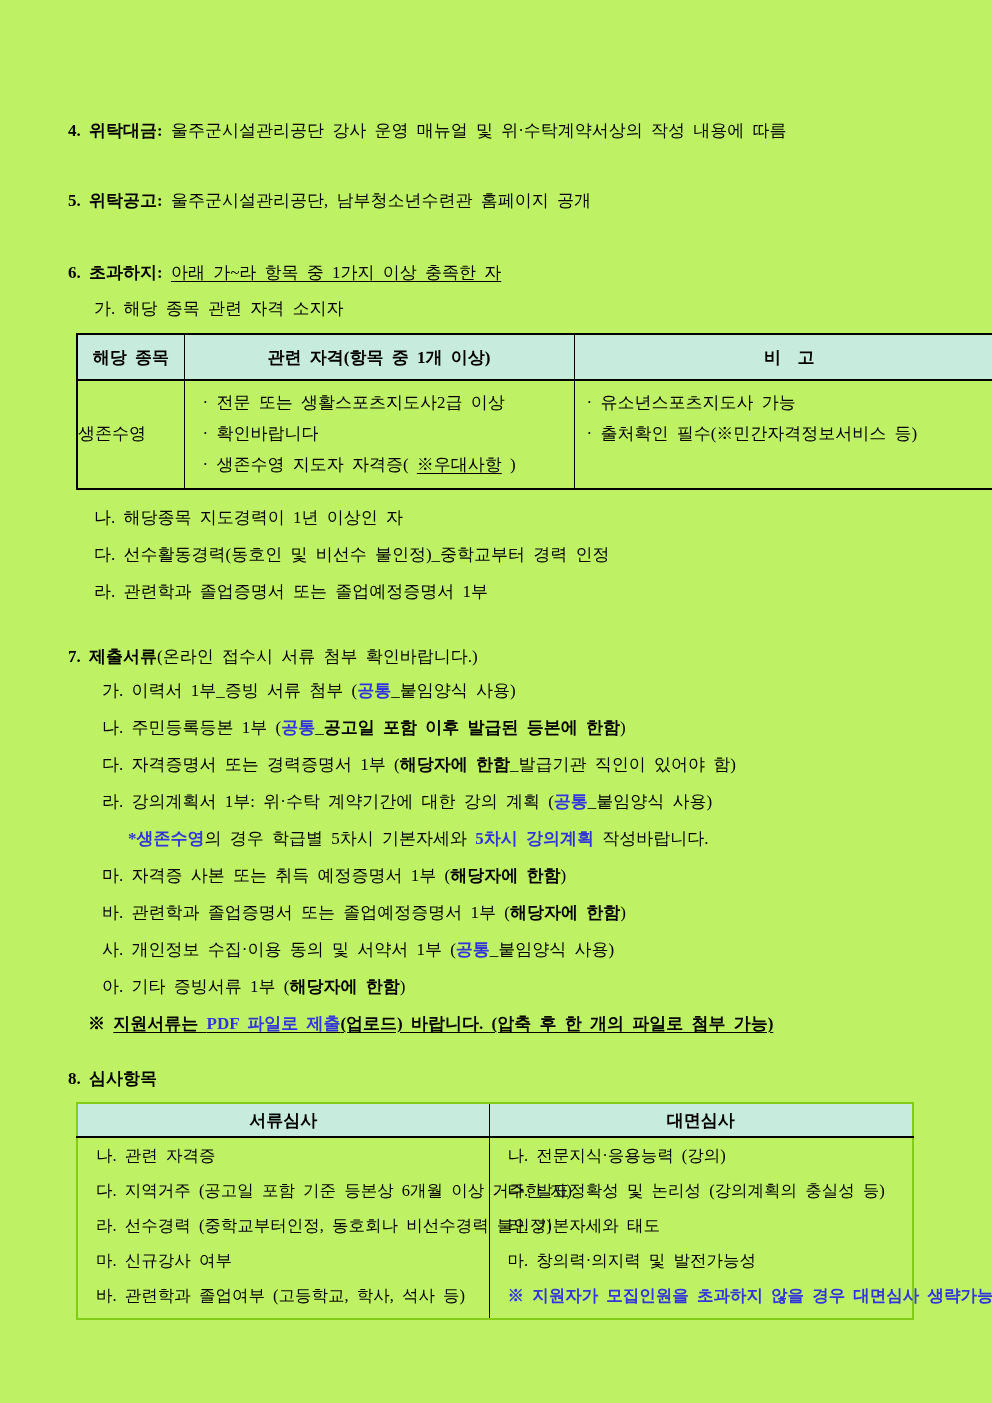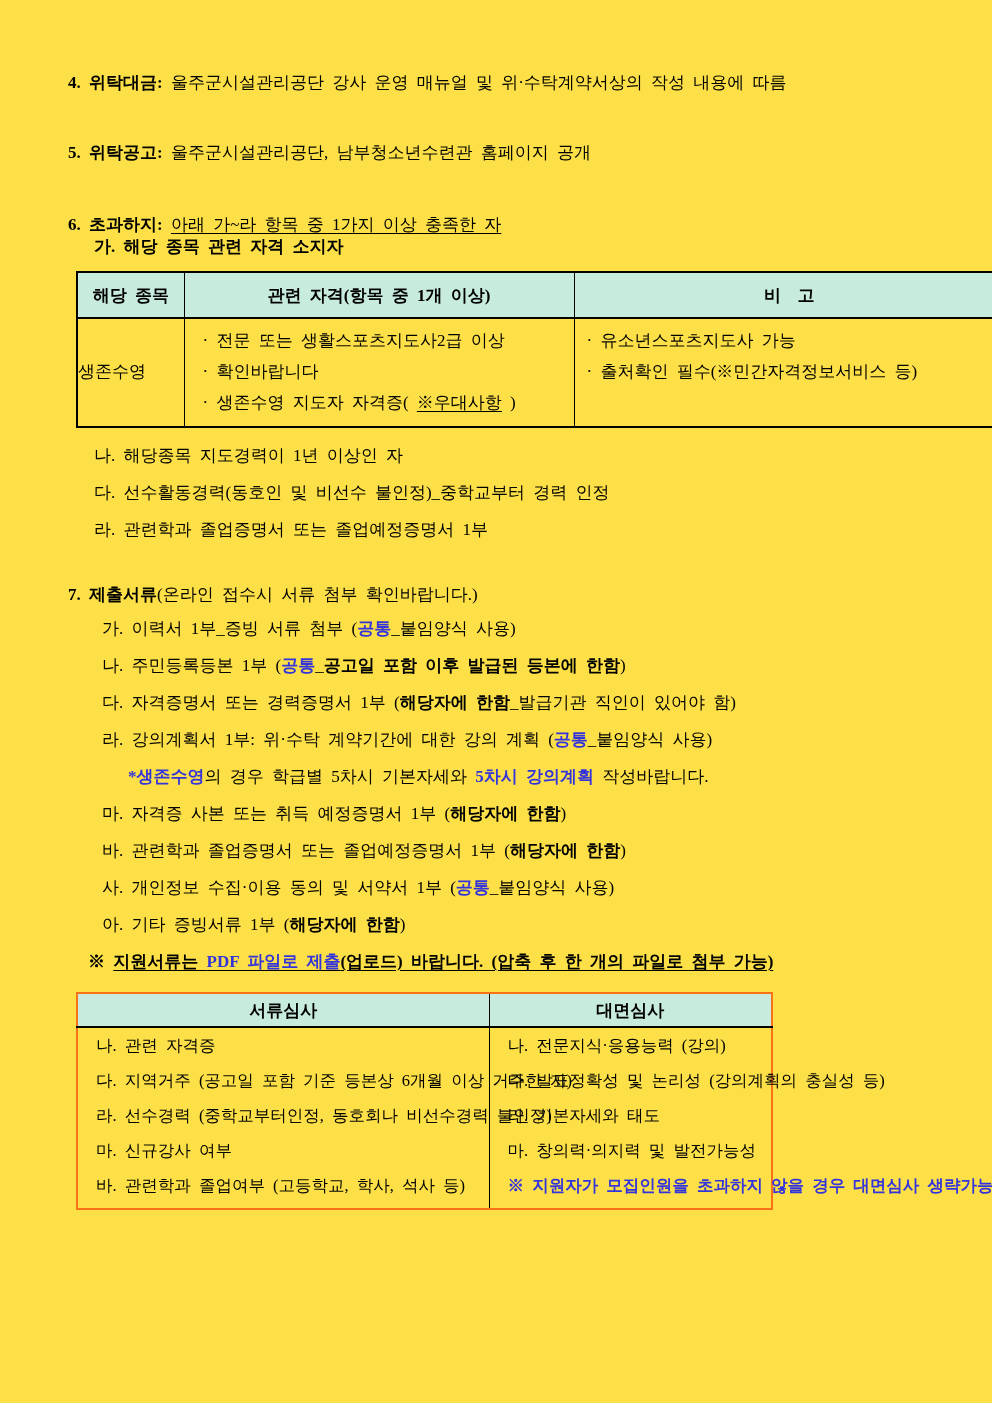--- a/index.html
+++ b/index.html
@@ -1,57 +1,57 @@
 <!DOCTYPE html>
 <html><head>
 <meta charset="utf-8">
 <style>
   html,body{margin:0;padding:0;background:#ffffff;}
   .page{
     position:relative;
     width:992px;height:1403px;
     box-sizing:border-box;
-    padding:72px 76px 0 68px;
-    background:#fde047;
+    padding:120px 76px 0 68px;
+    background:#bef264;
     font-family:"Liberation Serif","DejaVu Serif",serif;
     font-size:17px;
     color:#000000;
     overflow:hidden;
     word-spacing:4px;
   }
   .h{font-weight:bold;}
   .b{font-weight:bold;}
   .accent{color:#3434dc;font-weight:bold;}
   .u{text-decoration:underline;text-underline-offset:3px;}
   .line{line-height:22px;}
   .s5{margin-top:48px;}
   .s6{margin-top:50px;}
   .sub{margin-left:26px;}
-  .s6-ga{margin-top:0;font-weight:bold;}
+  .s6-ga{margin-top:14px;}
   .s6-list{margin-top:9px;}
   .s6-list .li{line-height:37px;}
   .s7{margin-top:36px;}
   .s7-lines{margin-top:4px;}
   .s7-lines .li{line-height:37px;margin-left:34px;white-space:nowrap;}
   .s7-lines .li.indent{margin-left:60px;}
   .s7-lines .li.note{margin-left:20px;}
   .s8{margin-top:26px;}
 
   table{border-collapse:collapse;table-layout:fixed;}
   .t1{width:930px;margin:13px 0 0 8px;border:2px solid #000;}
   .t1 th{
     background:#c7ebdd;border:1px solid #000;border-bottom:2px solid #000;
     height:42px;font-weight:bold;text-align:center;white-space:pre;font-size:17px;
   }
   .t1 td{border:1px solid #000;vertical-align:top;padding:6px 0 8px 0;}
   .t1 td.subject{vertical-align:middle;}
   .t1 .cell-line{line-height:31px;padding-left:18px;white-space:nowrap;}
   .t1 td.notes .cell-line{padding-left:12px;}
 
-  .t2{width:697px;margin:12px 0 0 8px;border:2px solid #f97316;}
+  .t2{width:838px;margin:12px 0 0 8px;border:2px solid #84cc16;}
   .t2 th{
     background:#c7ebdd;border:1px solid #000;border-bottom:2px solid #000;
     height:30px;font-weight:bold;text-align:center;font-size:17px;
   }
   .t2 td{border-left:1px solid #000;border-right:1px solid #000;height:33px;
     padding-left:18px;vertical-align:middle;white-space:nowrap;font-size:16.5px;}
   .t2 tr.first td{padding-top:6px;}
   .t2 tr.last td{padding-bottom:6px;}
   .t2 td.blue-note{color:#3434dc;font-weight:bold;}
 </style>
@@ -123,20 +123,24 @@
     <div class="li"><span>다. 자격증명서 또는 경력증명서 1부 (</span><span class="b">해당자에 한함</span><span>_발급기관 직인이 있어야 함)</span></div>
     <div class="li"><span>라. 강의계획서 1부: 위·수탁 계약기간에 대한 강의 계획 (</span><span class="accent">공통</span><span>_붙임양식 사용)</span></div>
     <div class="li indent"><span class="accent">*생존수영</span><span>의 경우 학급별 5차시 기본자세와 </span><span class="accent">5차시 강의계획</span><span> 작성바랍니다.</span></div>
     <div class="li"><span>마. 자격증 사본 또는 취득 예정증명서 1부 (</span><span class="b">해당자에 한함</span><span>)</span></div>
     <div class="li"><span>바. 관련학과 졸업증명서 또는 졸업예정증명서 1부 (</span><span class="b">해당자에 한함</span><span>)</span></div>
     <div class="li"><span>사. 개인정보 수집·이용 동의 및 서약서 1부 (</span><span class="accent">공통</span><span>_붙임양식 사용)</span></div>
     <div class="li"><span>아. 기타 증빙서류 1부 (</span><span class="b">해당자에 한함</span><span>)</span></div>
     <div class="li note b"><span>※ </span><span class="u"><span>지원서류는 </span><span class="accent">PDF 파일로 제출</span><span>(업로드) 바랍니다. (압축 후 한 개의 파일로 첨부 가능)</span></span></div>
   </div>
 
+  <div class="line s8">
+    <span class="h">8.</span>
+    <span class="h">심사항목</span>
+  </div>
 
   <table class="t2">
     <colgroup>
         <col style="width:412px">
         <col>
       </colgroup>
     <tbody>
         <tr>
       <th>서류심사</th>
       <th>대면심사</th>

